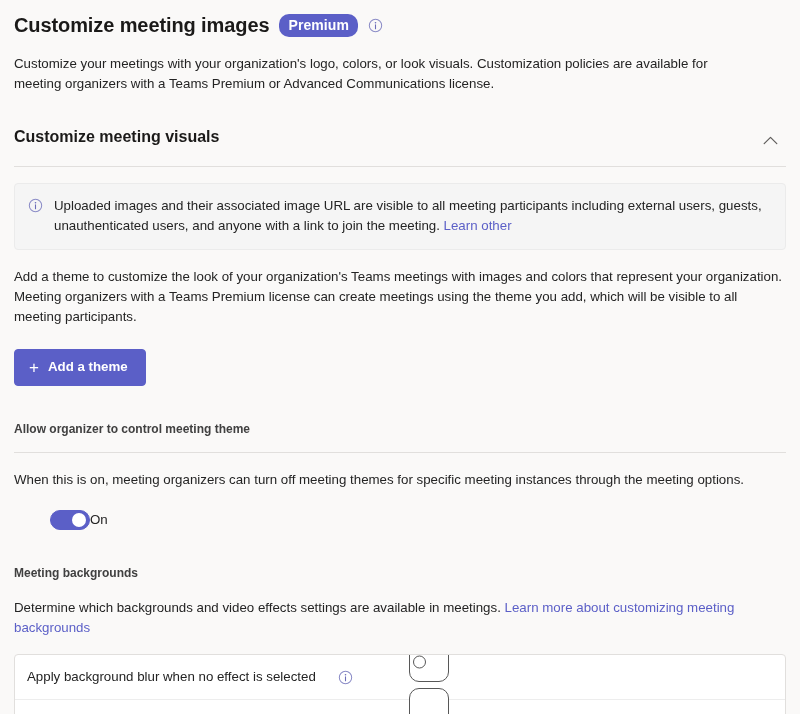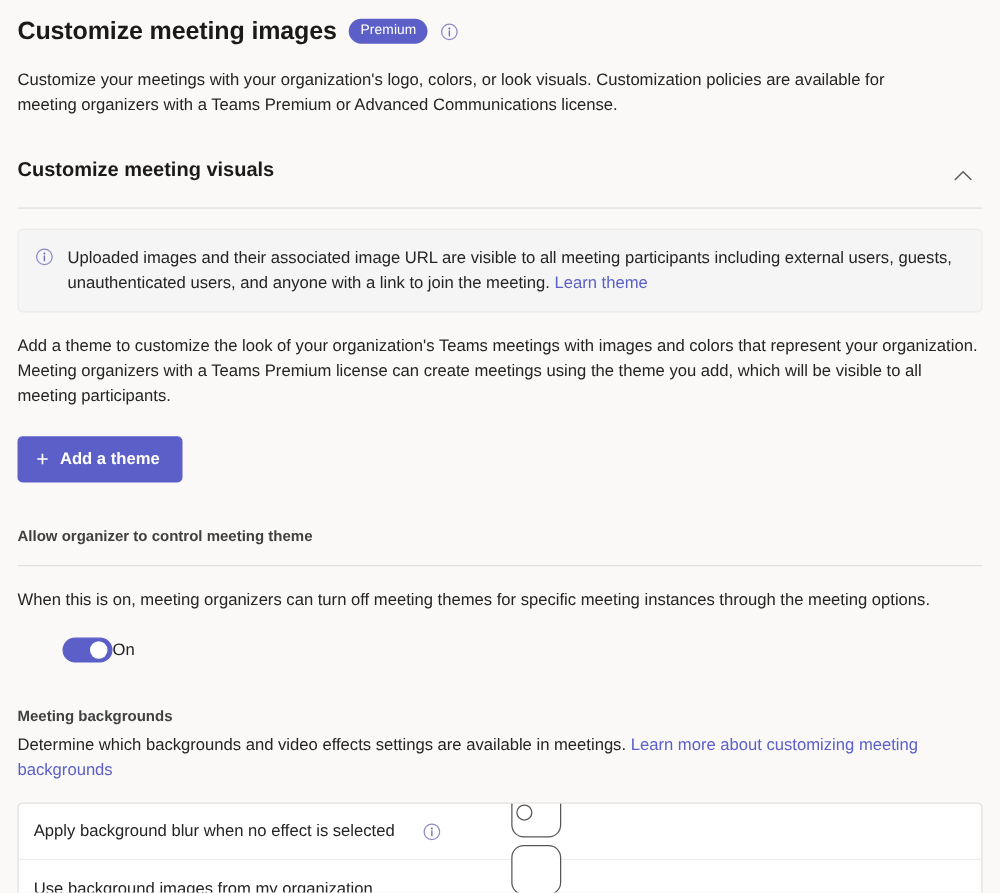--- a/index.html
+++ b/index.html
@@ -36,25 +36,25 @@
     color: #1b1a19;
     margin: 0;
     line-height: 26px;
   }
   .premium-badge {
     display: inline-flex;
     align-items: center;
     justify-content: center;
     background: #5b5fc7;
     color: #ffffff;
-    font-size: 11px;
+    font-size: 14px;
     line-height: 1;
     padding: 4px 9px 5px;
     border-radius: 10px;
-    font-weight: normal;
+    font-weight: bold;
     letter-spacing: 0.1px;
   }
 
   
   .info-icon {
     display: inline-block;
     width: 15px;
     height: 15px;
     flex: 0 0 15px;
     vertical-align: -3px;
@@ -283,21 +283,21 @@
 
   
   <div class="msgbar">
     <span class="info-icon msgbar-icon">
       <svg viewBox="0 0 16 16" fill="none" xmlns="http://www.w3.org/2000/svg">
         <circle cx="8" cy="8" r="6.6" stroke="#8b8cc7" stroke-width="1.1"></circle>
         <circle cx="8" cy="5.1" r="0.85" fill="#6b6cb8"></circle>
         <path d="M8 7.2v4.2" stroke="#6b6cb8" stroke-width="1.15" stroke-linecap="round"></path>
       </svg>
     </span>
-    <div class="msgbar-text"><span>Uploaded images and their associated image URL are visible to all meeting participants including external users, guests, unauthenticated users, and anyone with a link to join the meeting. </span><a class="link" href="#">Learn theme</a></div>
+    <div class="msgbar-text"><span>Uploaded images and their associated image URL are visible to all meeting participants including external users, guests, unauthenticated users, and anyone with a link to join the meeting. </span><a class="link" href="#">Learn other</a></div>
   </div>
 
   
   <p class="body-para">Add a theme to customize the look of your organization's Teams meetings with images and colors that represent your organization. Meeting organizers with a Teams Premium license can create meetings using the theme you add, which will be visible to all meeting participants.</p>
 
   
   <button class="btn-primary">
     <span class="plus">+</span>
     <span>Add a theme</span>
   </button>
@@ -309,21 +309,21 @@
 
   <div class="toggle-row">
     <span class="switch on">
       <span class="knob"></span>
     </span>
     <span class="toggle-label">On</span>
   </div>
 
   
   <h2 class="sub-section-title">Meeting backgrounds</h2>
-  <p class="body-para" style="margin-top:2px; max-width:728px;"><span>Determine which backgrounds and video effects settings are available in meetings. </span><a class="link" href="#">Learn more about customizing meeting backgrounds</a></p>
+  <p class="body-para" style="margin-top:14px; max-width:728px;"><span>Determine which backgrounds and video effects settings are available in meetings. </span><a class="link" href="#">Learn more about customizing meeting backgrounds</a></p>
 
   <div class="card">
 
     <div class="card-row">
       <div class="card-row-label">
         <span>Apply background blur when no effect is selected</span>
         <span class="info-icon">
           <svg viewBox="0 0 16 16" fill="none" xmlns="http://www.w3.org/2000/svg">
             <circle cx="8" cy="8" r="6.6" stroke="#8b8cc7" stroke-width="1.1"></circle>
             <circle cx="8" cy="5.1" r="0.85" fill="#6b6cb8"></circle>

